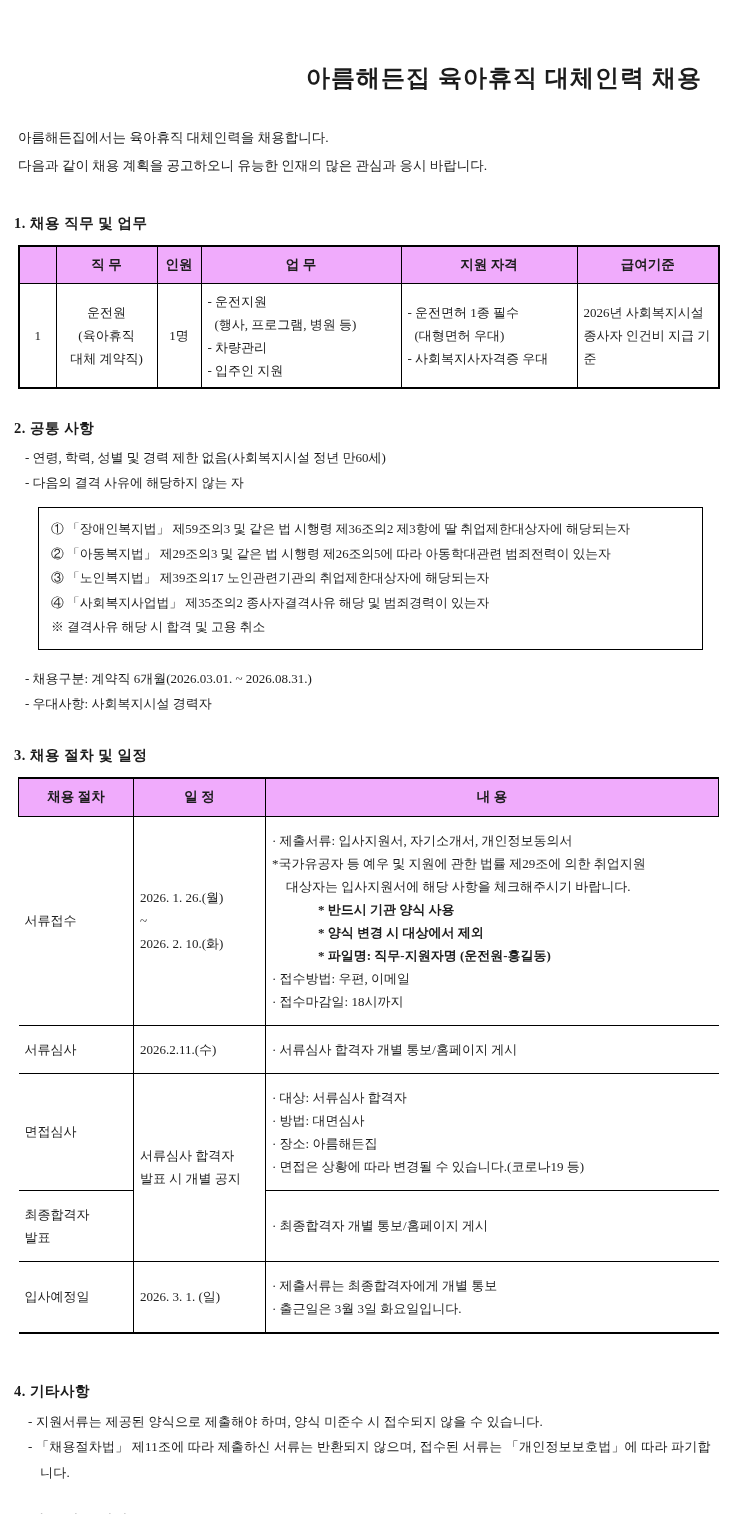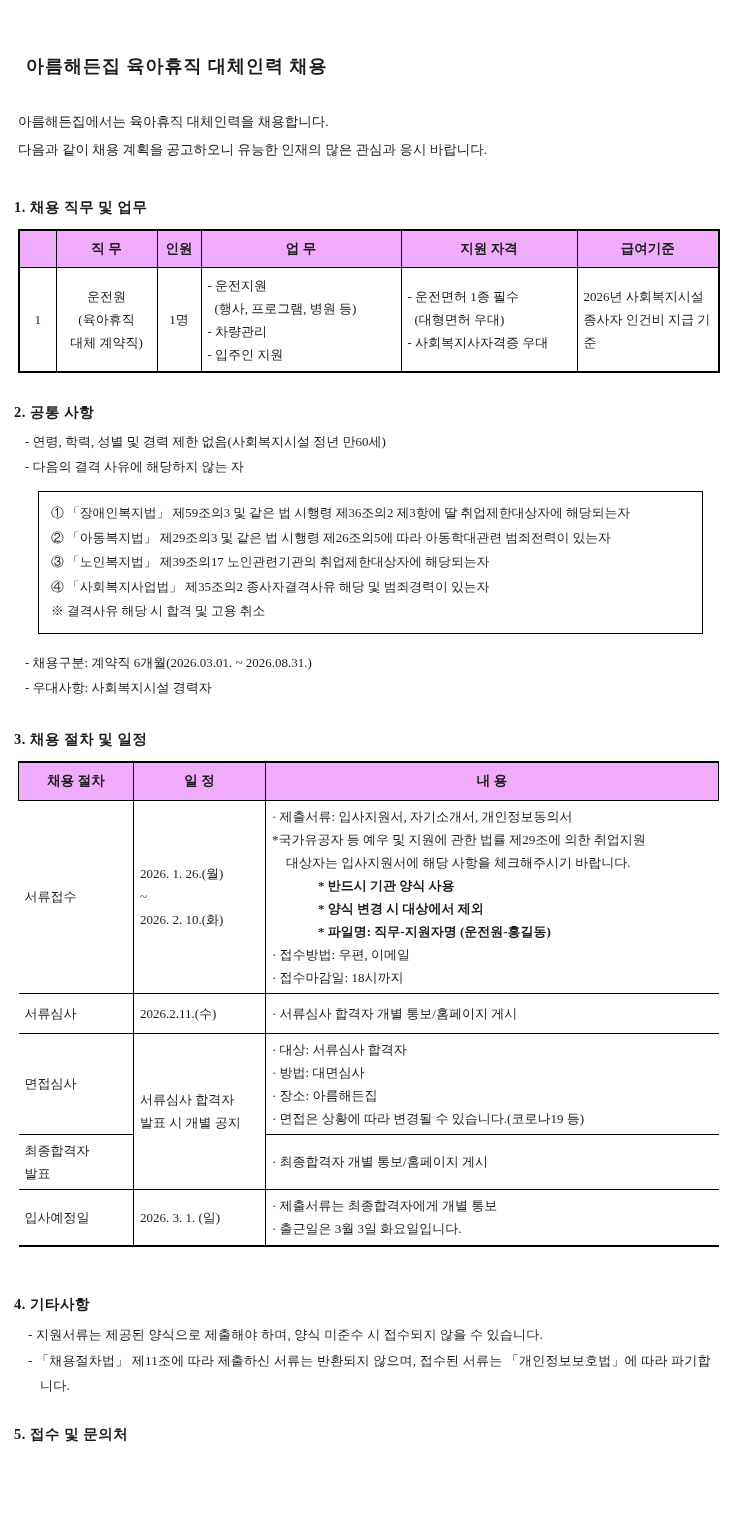--- a/index.html
+++ b/index.html
@@ -1,19 +1,19 @@
 <!DOCTYPE html>
 <html><head>
 <meta charset="utf-8">
 <style>
   html,body{margin:0;padding:0;background:#fff;}
   body{width:735px;font-family:"Liberation Serif","DejaVu Serif",serif;color:#1c1c1c;}
   .page{box-sizing:border-box;width:735px;min-height:1514px;padding:46px 17px 24px 18px;background:#fff;}
 
-  .doc-title{margin:8px;text-align:left;font-size:18px;font-weight:bold;letter-spacing:1px;}
+  .doc-title{margin:16px;text-align:right;font-size:24px;font-weight:bold;letter-spacing:1px;}
 
   .intro{margin:0;font-size:13.5px;line-height:28px;}
   .intro-block{margin-top:30px;}
 
   .sec{margin:0 0 0 -4px;font-size:14.5px;font-weight:bold;letter-spacing:.5px;}
   .sec.s1{margin-top:34px;margin-bottom:12px;}
   .sec.s2{margin-top:30px;margin-bottom:7px;}
   .sec.s3{margin-top:30px;margin-bottom:12px;}
   .sec.s4{margin-top:48px;margin-bottom:8px;}
   .sec.s5{margin-top:26px;margin-bottom:8px;}
@@ -25,21 +25,21 @@
   
   .t1{border:2px solid #000;}
   .t1 th,.t1 td{border:1px solid #000;}
   .t1 th{height:34px;text-align:center;}
   .t1 td{height:95px;padding:4px 6px;line-height:23px;}
   .t1 td.c{text-align:center;}
   .t1 td.l{text-align:left;}
 
   
   .t2 th{border:1px solid #000;border-top:2px solid #000;height:35px;text-align:center;}
-  .t2 td{border:1px solid #000;padding:4px 6px;line-height:23px;}
+  .t2 td{border:1px solid #000;padding:12px 6px;line-height:23px;}
   .t2 td:first-child{border-left:none;}
   .t2 td:last-child{border-right:none;}
   .t2 tr:last-child td{border-bottom:2px solid #000;}
   .t2 td.c{text-align:left;}
   .r-receipt{height:184px;}
   .r-review{height:40px;}
   .r-interview{height:97px;}
   .r-final{height:52px;}
   .r-start{height:57px;}
 

